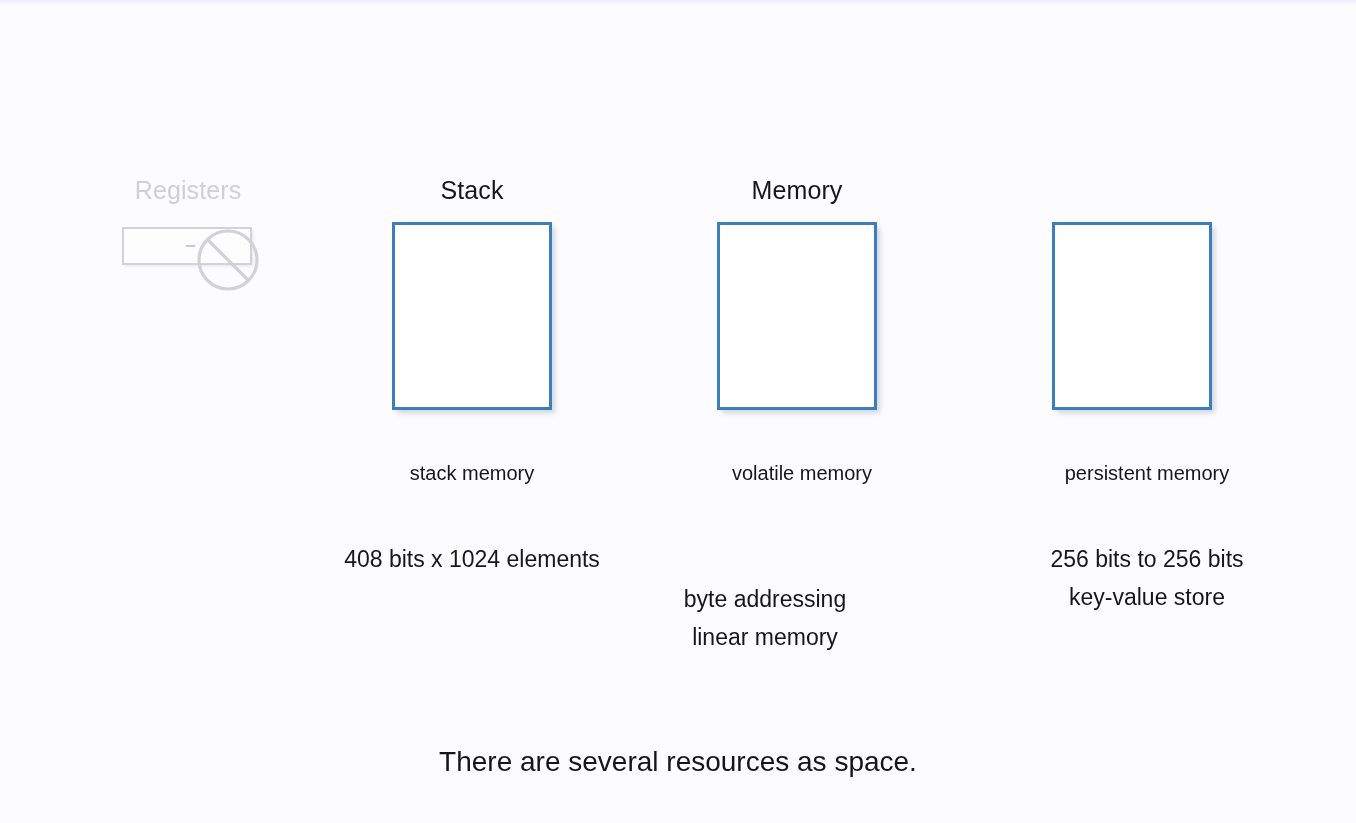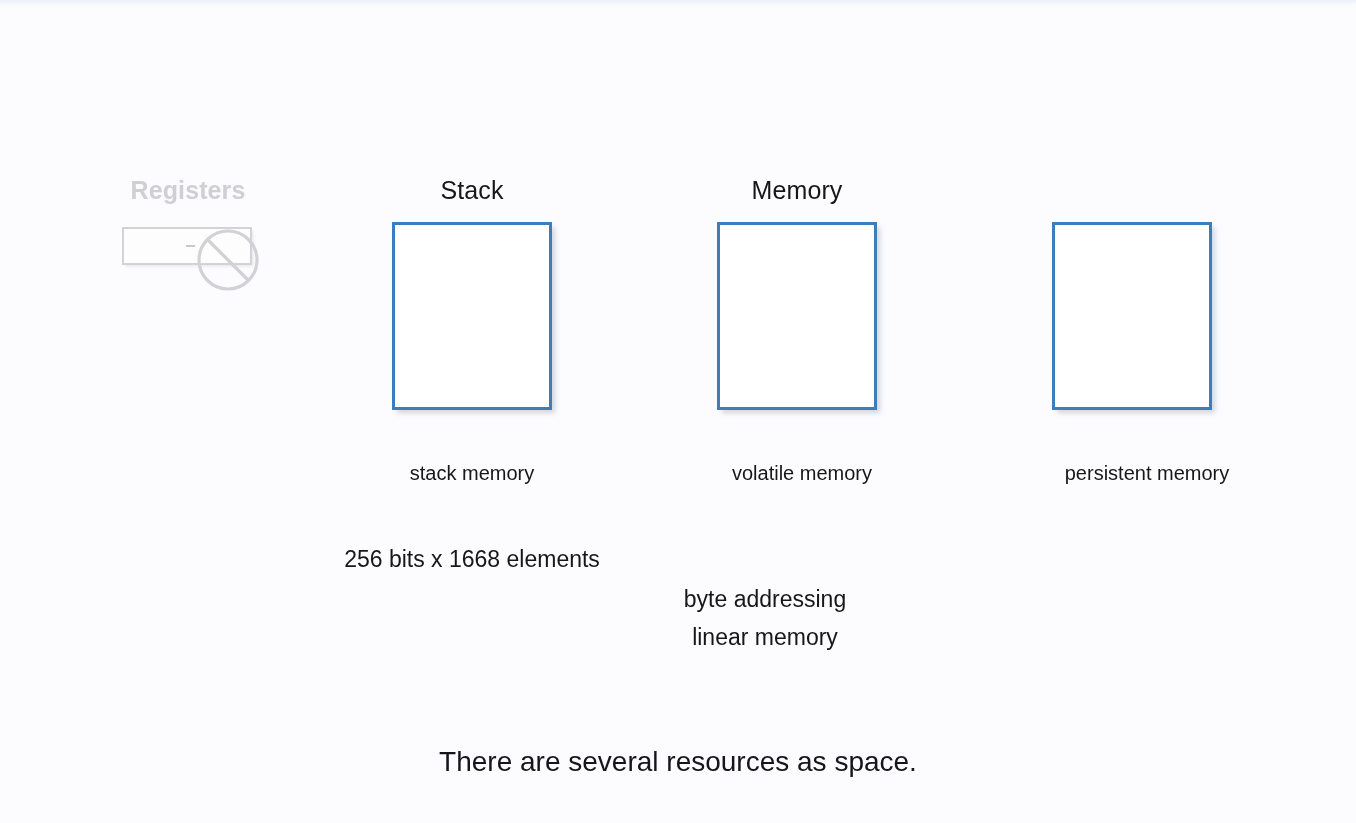--- a/index.html
+++ b/index.html
@@ -37,21 +37,20 @@
   .col-title {
     position: absolute;
     text-align: center;
     font-size: 25px;
     color: #17171a;
     white-space: nowrap;
     letter-spacing: 0.1px;
   }
   .col-title.disabled {
     color: #cfcfd4;
-    font-weight: bold;
   }
 
   
   .mem-box {
     position: absolute;
     width: 160px;
     height: 188px;
     background: #ffffff;
     border: 3px solid #3b7ebb;
     box-sizing: border-box;
@@ -133,35 +132,39 @@
     <line x1="12.5" y1="12.5" x2="51.5" y2="51.5" stroke="#d2d2d6" stroke-width="3.2"></line>
   </svg>
 
   <div class="col-title" style="left:392px; top:176px; width:160px;">Stack</div>
 
   <div class="mem-box" style="left:392px; top:222px;"></div>
 
   <div class="caption" style="left:312px; top:462px; width:320px;">stack memory</div>
 
   <div class="detail" style="left:302px; top:540px; width:340px;">
-    <span class="detail-line">256 bits x 1668 elements</span>
+    <span class="detail-line">408 bits x 1024 elements</span>
   </div>
 
   <div class="col-title" style="left:717px; top:176px; width:160px;">Memory</div>
 
   <div class="mem-box" style="left:717px; top:222px;"></div>
 
   <div class="caption" style="left:667px; top:462px; width:270px;">volatile memory</div>
 
   <div class="detail" style="left:630px; top:540px; width:270px;margin-top:40px;">
     <span class="detail-line">byte addressing</span>
     <span class="detail-line">linear memory</span>
   </div>
 
 
   <div class="mem-box" style="left:1052px; top:222px;"></div>
 
   <div class="caption" style="left:1012px; top:462px; width:270px;">persistent memory</div>
 
+  <div class="detail" style="left:1012px; top:540px; width:270px;">
+    <span class="detail-line">256 bits to 256 bits</span>
+    <span class="detail-line">key-value store</span>
+  </div>
 
   <div class="footer-note">There are several resources as space.</div>
 
 </div>
 
 </body></html>

